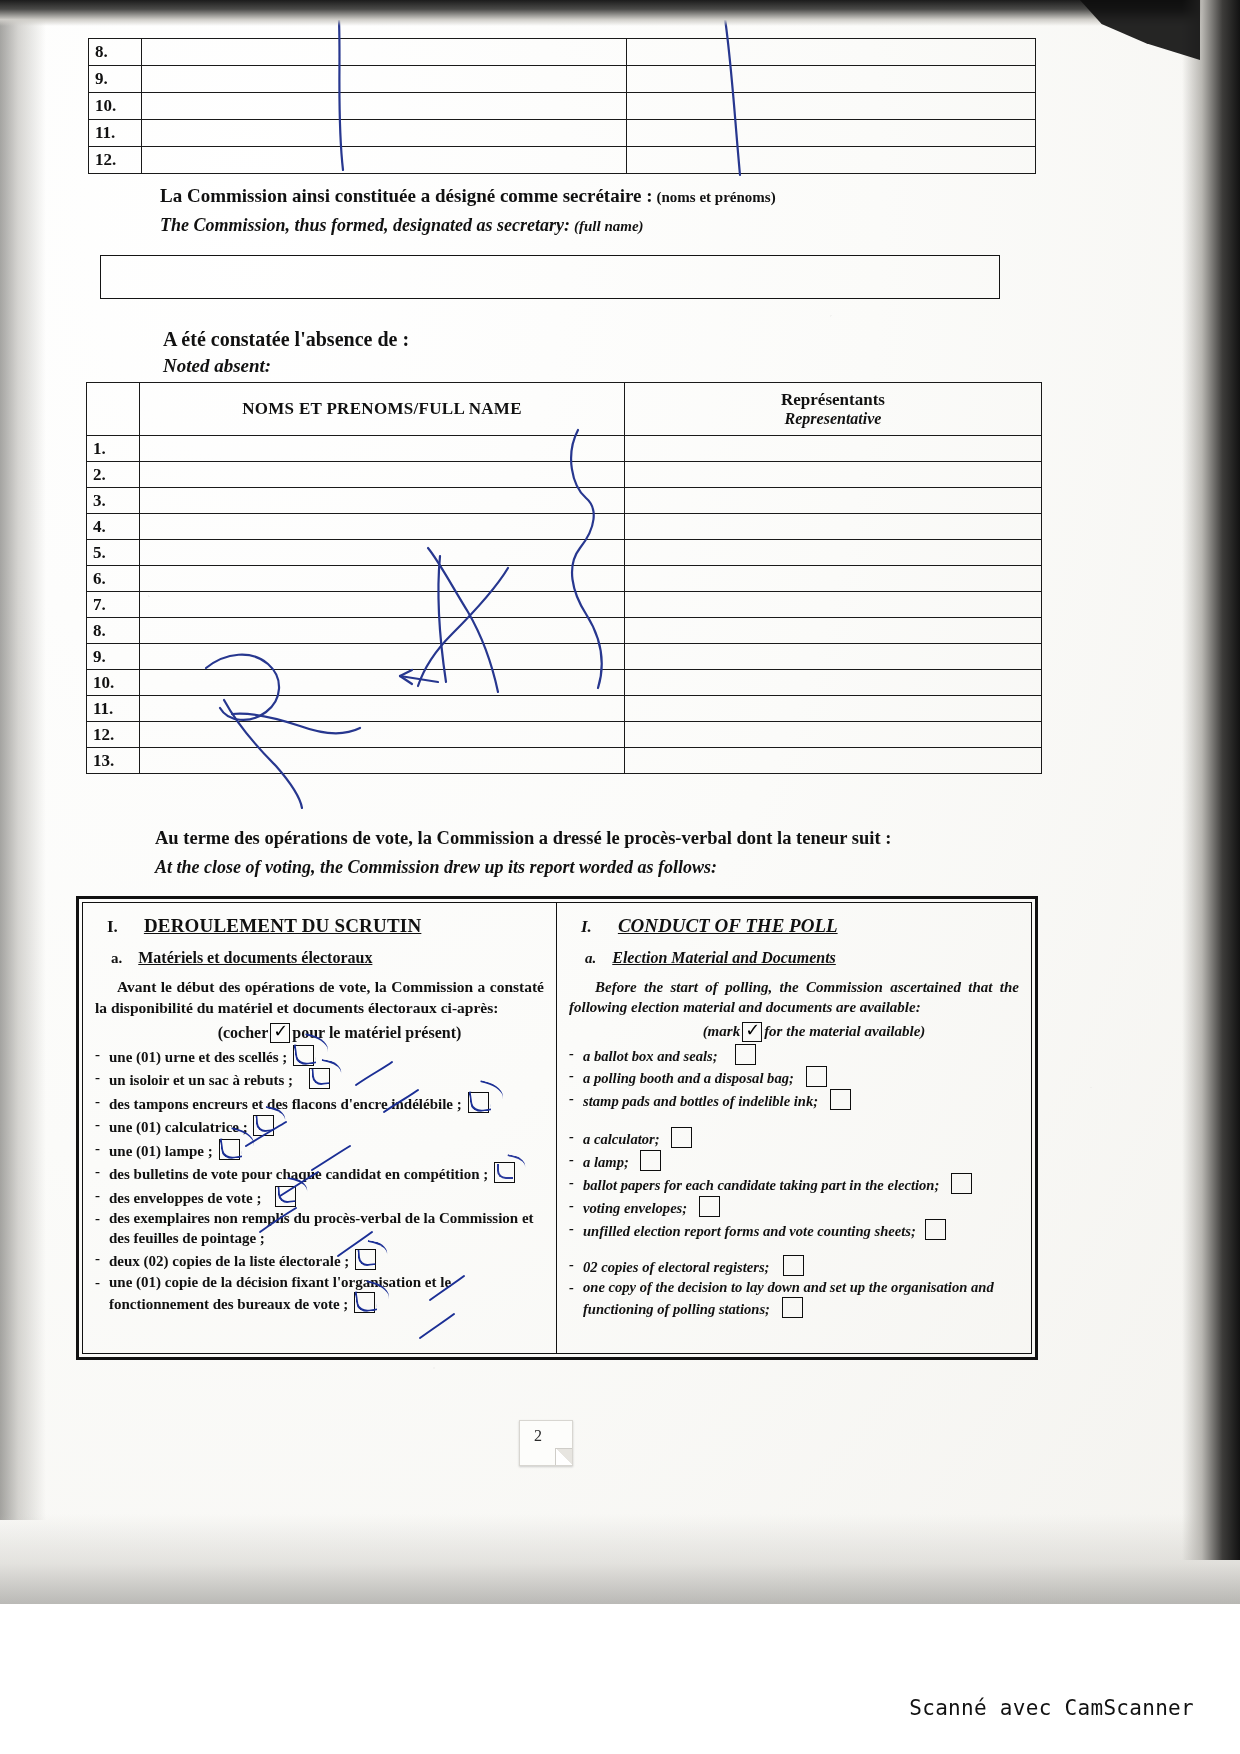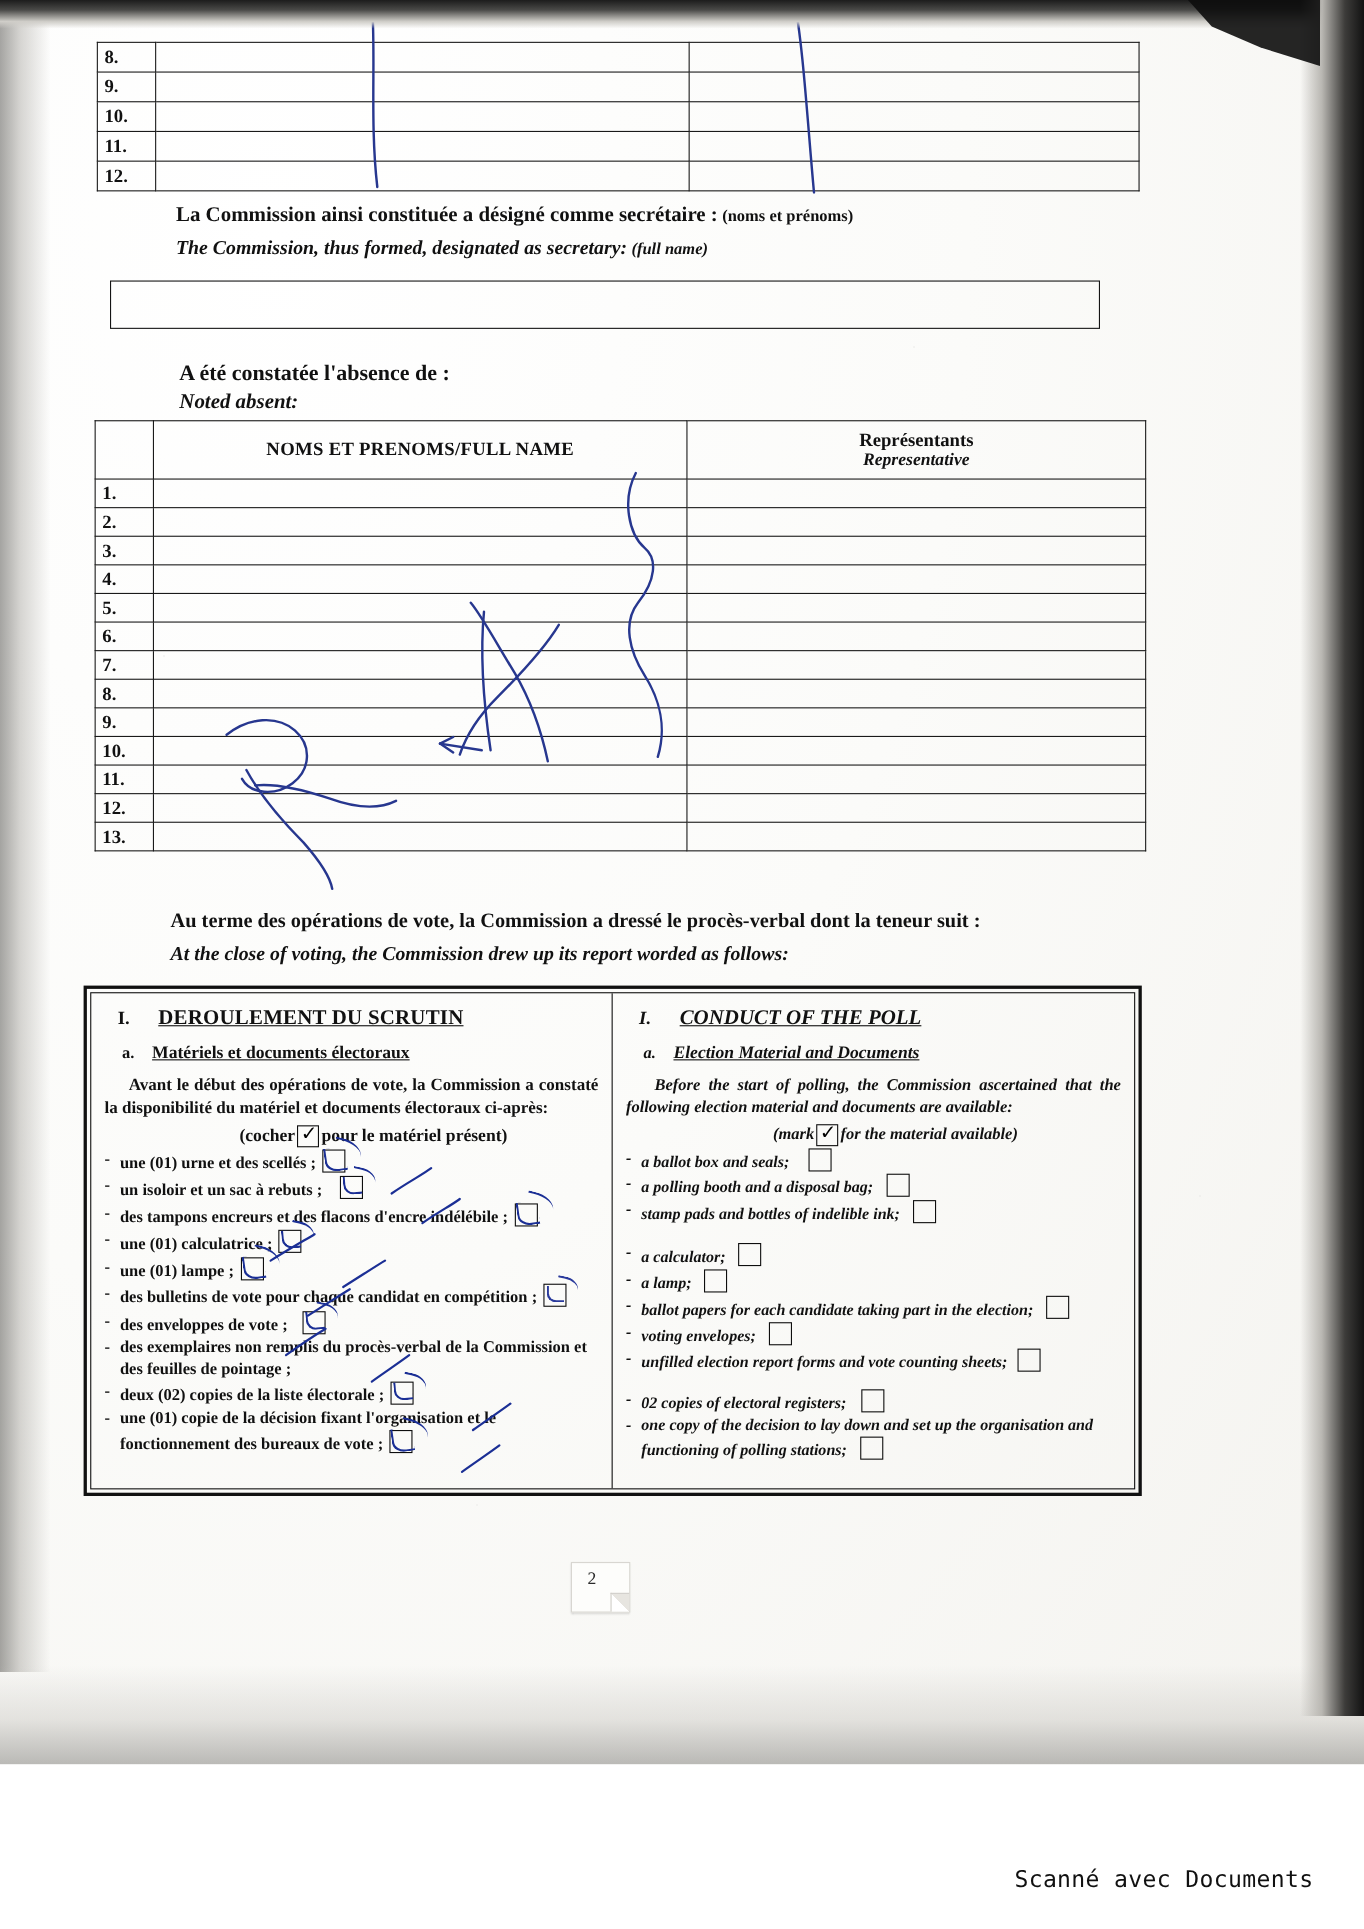--- a/index.html
+++ b/index.html
@@ -519,19 +519,19 @@
   </svg>
 
   <div id="speckle"></div>
 
   <div id="page-tab">
     <span class="num">2</span>
     <span class="fold"></span>
   </div>
 
   <div id="page-footer-band"></div>
-  <div id="camscanner">Scanné avec Documents</div>
+  <div id="camscanner">Scanné avec CamScanner</div>
 
   <div id="edge-top"></div>
   <div id="edge-right"></div>
   <div id="corner-fold"></div>
 
 </div>
 
 </body></html>

